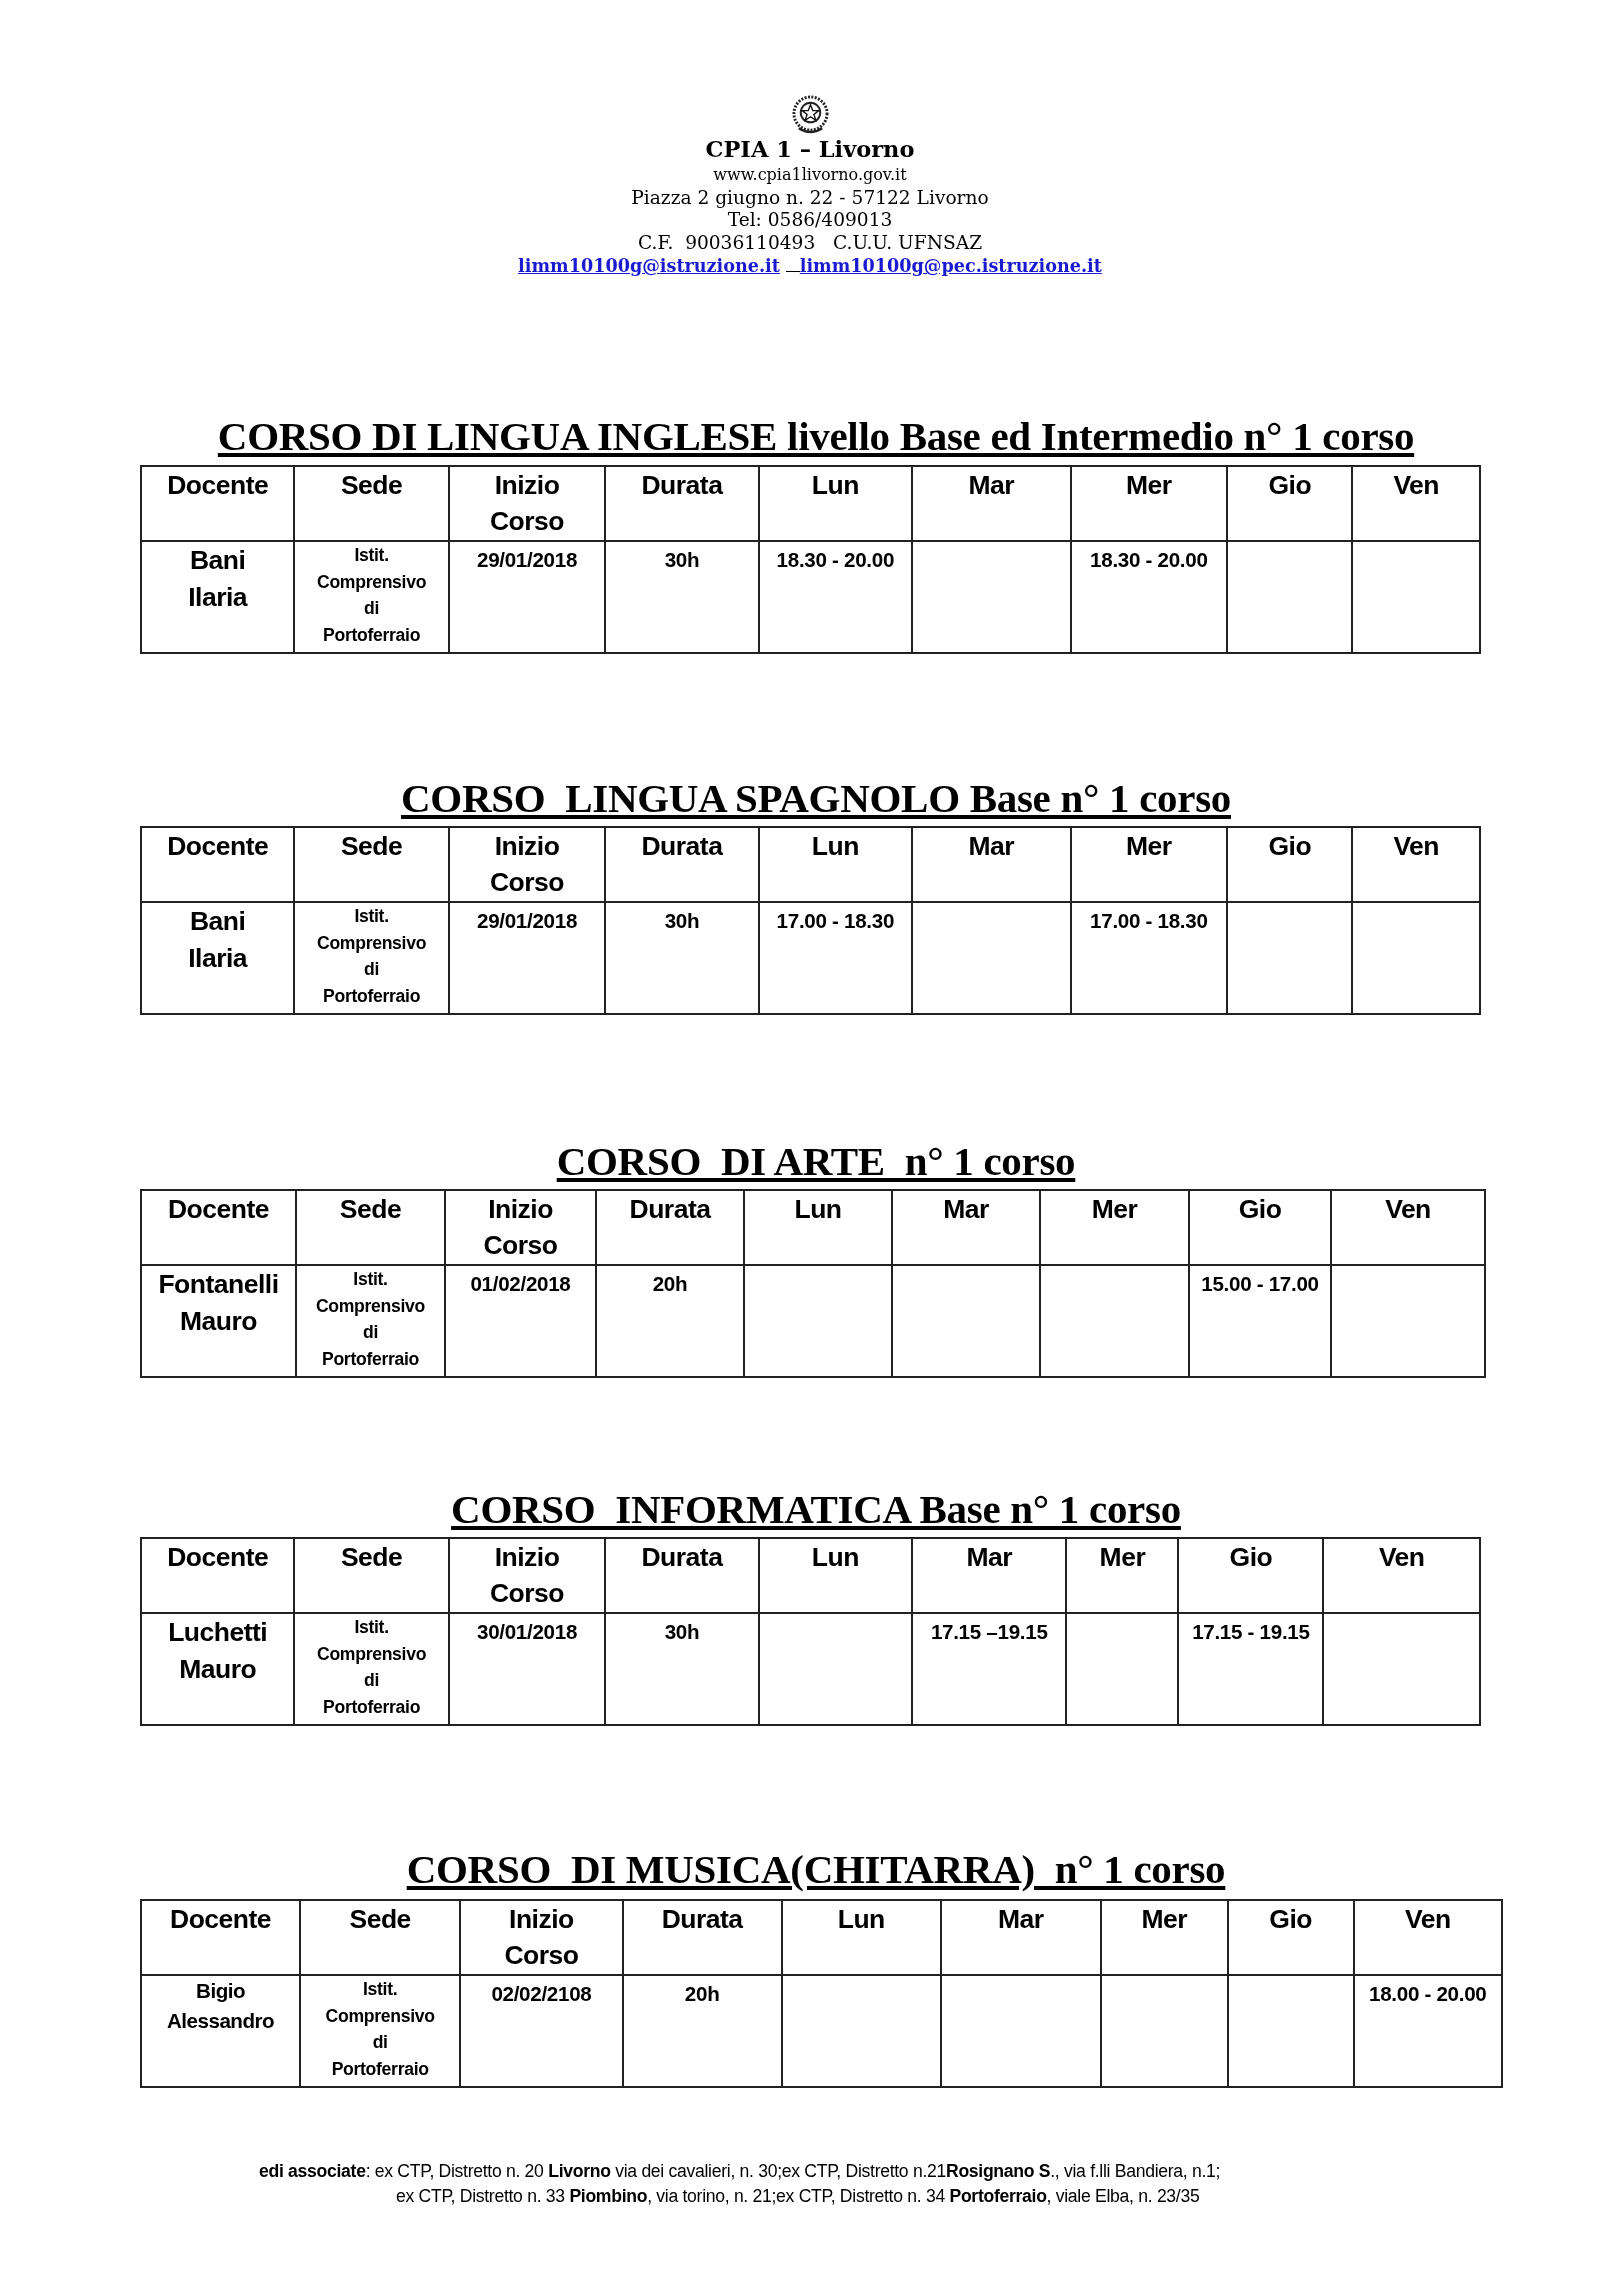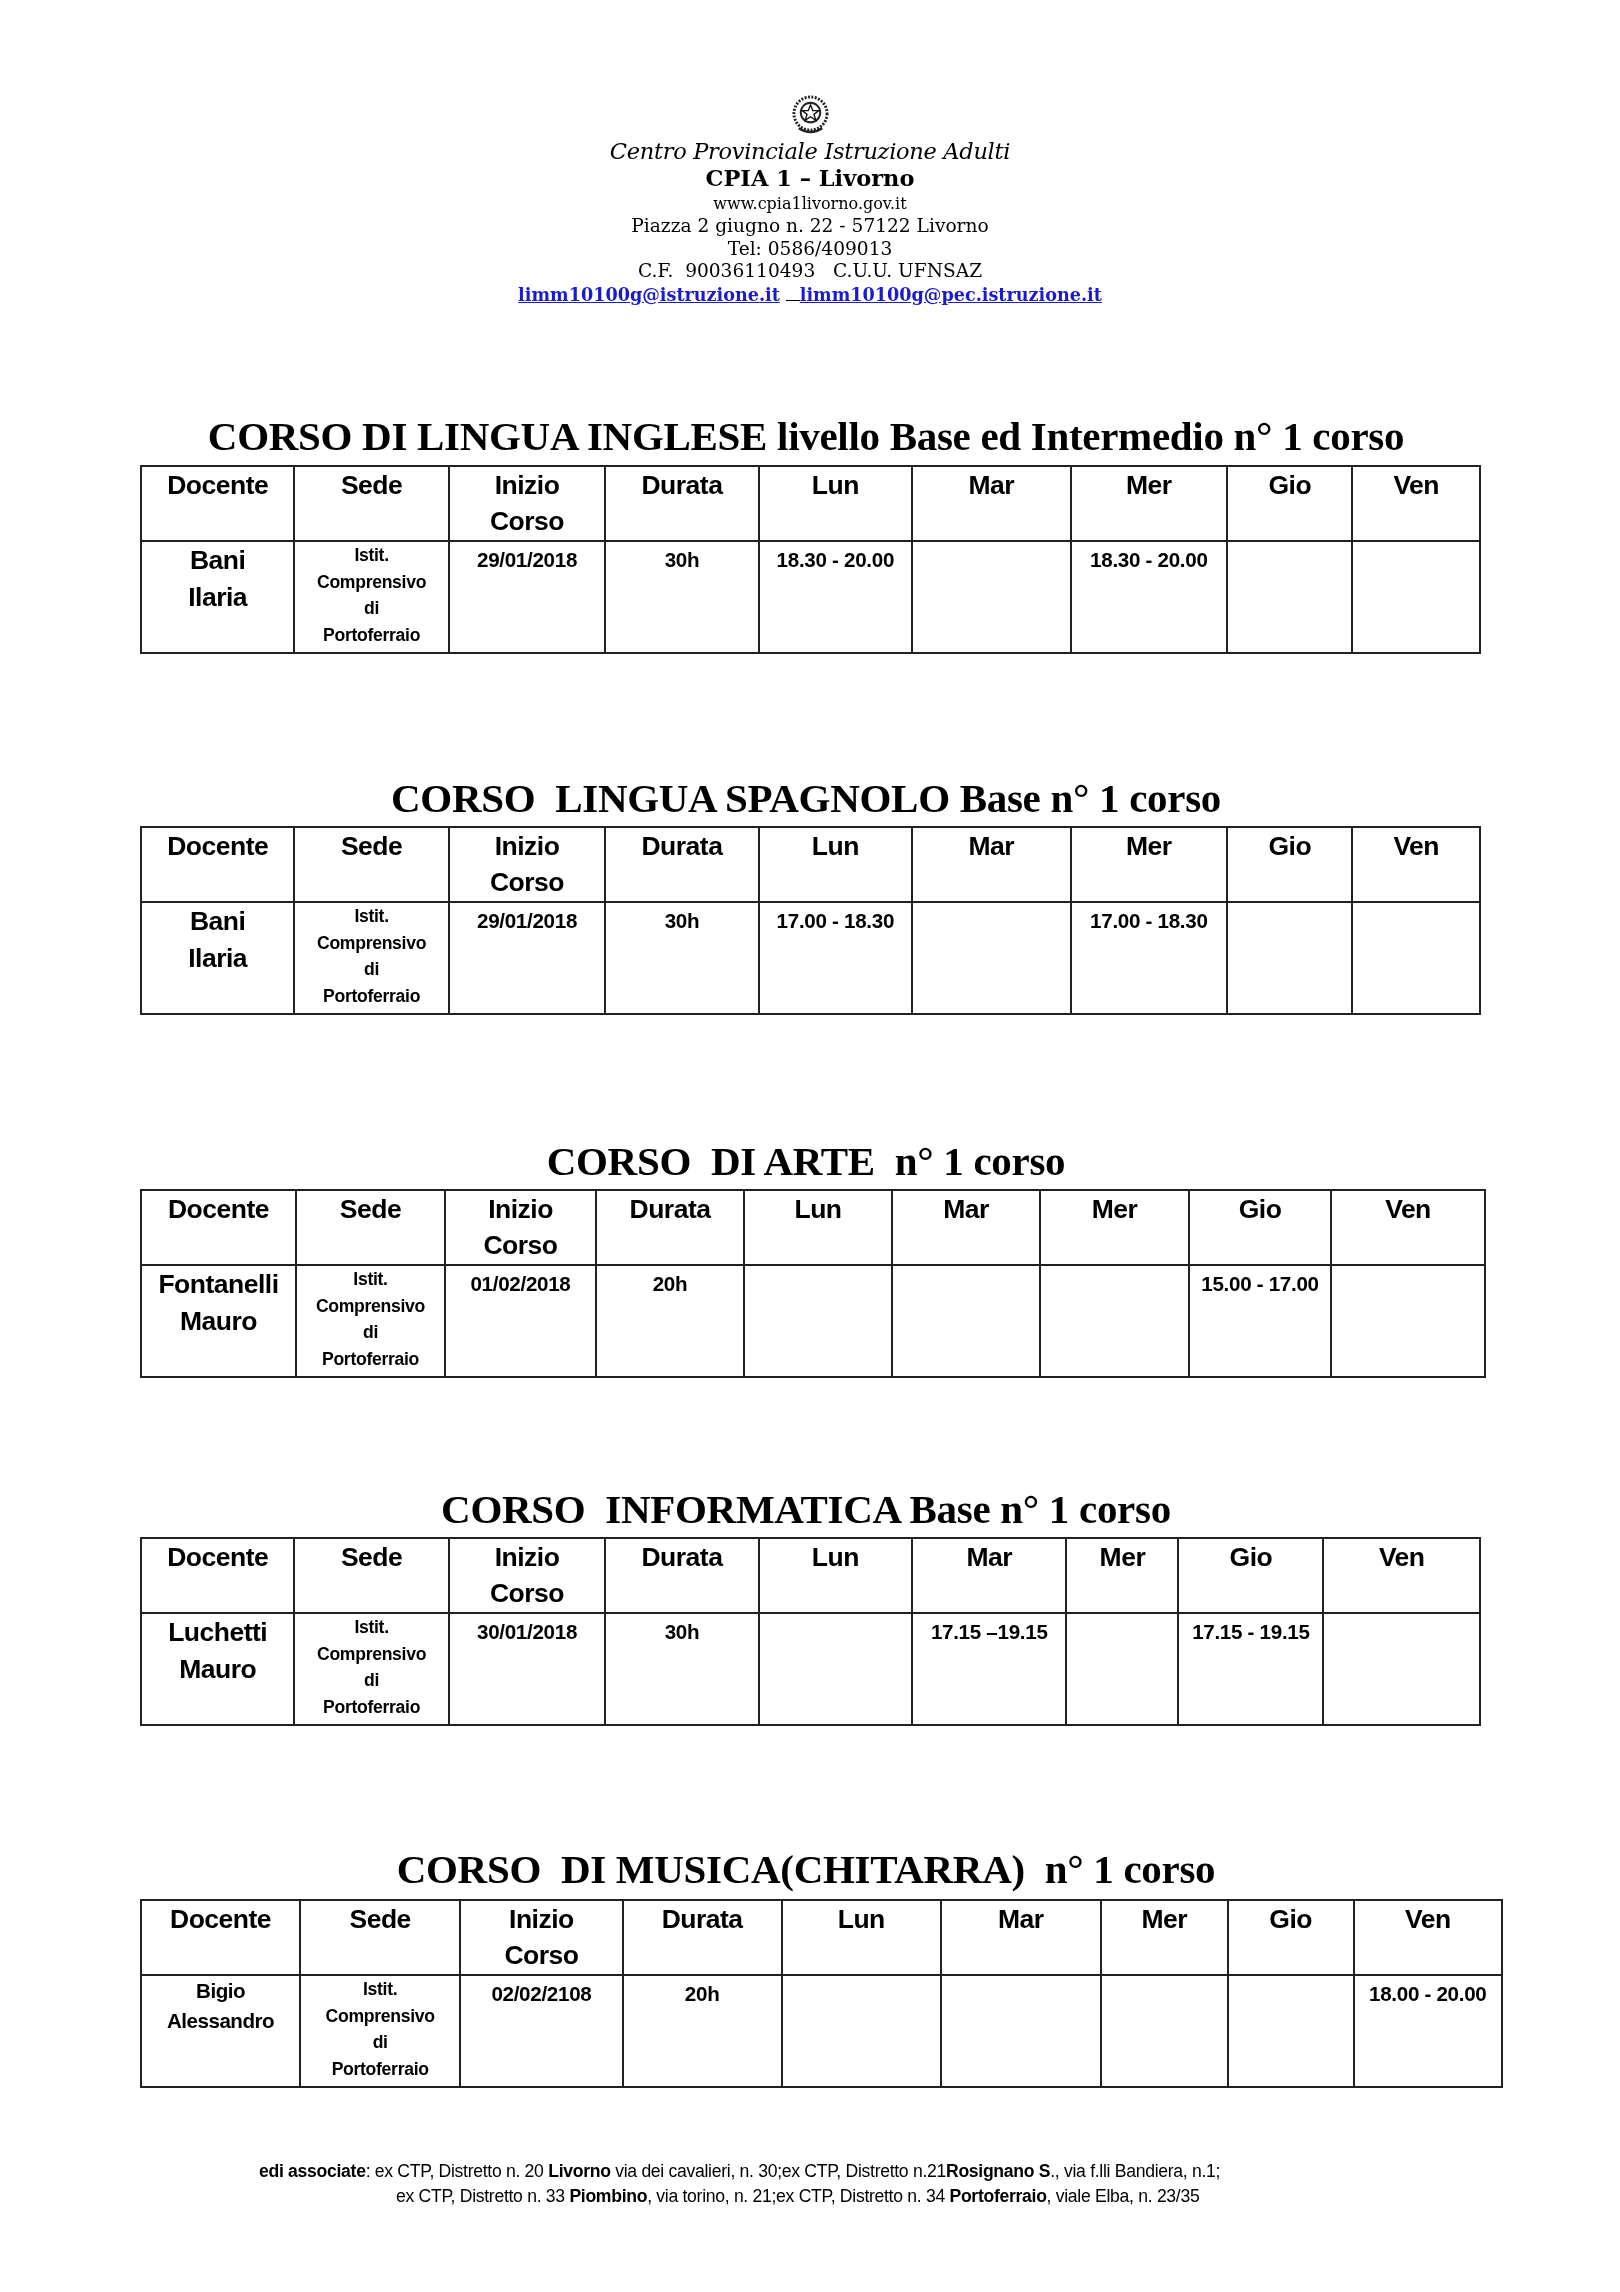--- a/index.html
+++ b/index.html
@@ -8,21 +8,21 @@
   .emblem { display: block; margin: 0 auto; width: 39px; height: 43px; }
   .h-inst { font-family: "DejaVu Serif", "Liberation Serif", serif; font-style: italic; font-size: 22.5px; line-height: 26.5px; margin-top: 2px; letter-spacing: -0.3px; }
   .h-cpia { font-family: "DejaVu Serif", serif; font-weight: bold; font-size: 22.5px; line-height: 27.4px; }
   .h-web { font-family: "DejaVu Serif", serif; font-weight: normal; font-size: 16px; line-height: 23.5px; }
   .h-line { font-family: "DejaVu Serif", serif; font-size: 18.6px; line-height: 22.5px; }
   .h-mail { font-family: "DejaVu Serif", serif; font-weight: bold; font-size: 17.6px; line-height: 23.5px; }
   .h-mail a { color: #1a1ad0; text-decoration: underline; }
   .h-mail .gap { display: inline-block; width: 13.7px; border-bottom: 1px solid #000; height: 1px; vertical-align: baseline; }
   .doc-title { font-family: "Liberation Serif", serif; font-weight: bold; font-size: 41px; line-height: 47px; margin-top: 0px; }
 
-  .section { position: absolute; left: 2px; width: 1608px; }
+  .section { position: absolute; left: 12px; width: 1608px; text-decoration: underline; }
   .sec-title { font-family: "Liberation Serif", serif; font-weight: bold; font-size: 41px; line-height: 49px; text-align: center; white-space: pre; letter-spacing: -0.3px; }
   table.course { border-collapse: collapse; position: absolute; font-family: "Liberation Sans", "DejaVu Sans", sans-serif; font-weight: bold; table-layout: fixed; }
   table.course td, table.course th { border: 2px solid #222; text-align: center; vertical-align: top; padding: 0; }
   table.course th { font-size: 26.5px; line-height: 36px; height: 73px; font-weight: bold; letter-spacing: -0.5px; }
   table.course td { height: 110px; }
   .teacher { font-size: 26.5px; line-height: 37px; letter-spacing: -0.5px; }
   .teacher.small { font-size: 20.6px; line-height: 30px; }
   .sede { font-size: 17.6px; line-height: 26.5px; letter-spacing: -0.3px; }
   .val { font-size: 20.6px; line-height: 35px; letter-spacing: -0.3px; border-radius: 6px; }
 
@@ -34,21 +34,20 @@
 </head>
 <body>
 
 <div class="header">
   <svg class="emblem" viewBox="0 0 40 44">
     <circle cx="20" cy="21" r="17" fill="none" stroke="#222" stroke-width="3" stroke-dasharray="2 1.5"></circle>
     <circle cx="20" cy="20" r="10" fill="none" stroke="#222" stroke-width="2"></circle>
     <polygon points="20,12 22.3,18 28.5,18 23.5,22 25.5,28 20,24.3 14.5,28 16.5,22 11.5,18 17.7,18" fill="none" stroke="#111" stroke-width="1.4"></polygon>
     <path d="M8 36 Q20 44 32 36" fill="none" stroke="#222" stroke-width="2.5"></path>
   </svg>
-  <div class="h-inst">Centro Provinciale Istruzione Adulti</div>
   <div class="h-cpia">CPIA 1 – Livorno</div>
   <div class="h-web">www.cpia1livorno.gov.it</div>
   <div class="h-line">Piazza 2 giugno n. 22 - 57122 Livorno</div>
   <div class="h-line">Tel: 0586/409013</div>
   <div class="h-line" style="white-space:pre;">C.F.  90036110493   C.U.U. UFNSAZ</div>
   <div class="h-mail">
     <a>limm10100g@istruzione.it</a>
     <span class="gap"></span><a>limm10100g@pec.istruzione.it</a>
   </div>
 </div>

